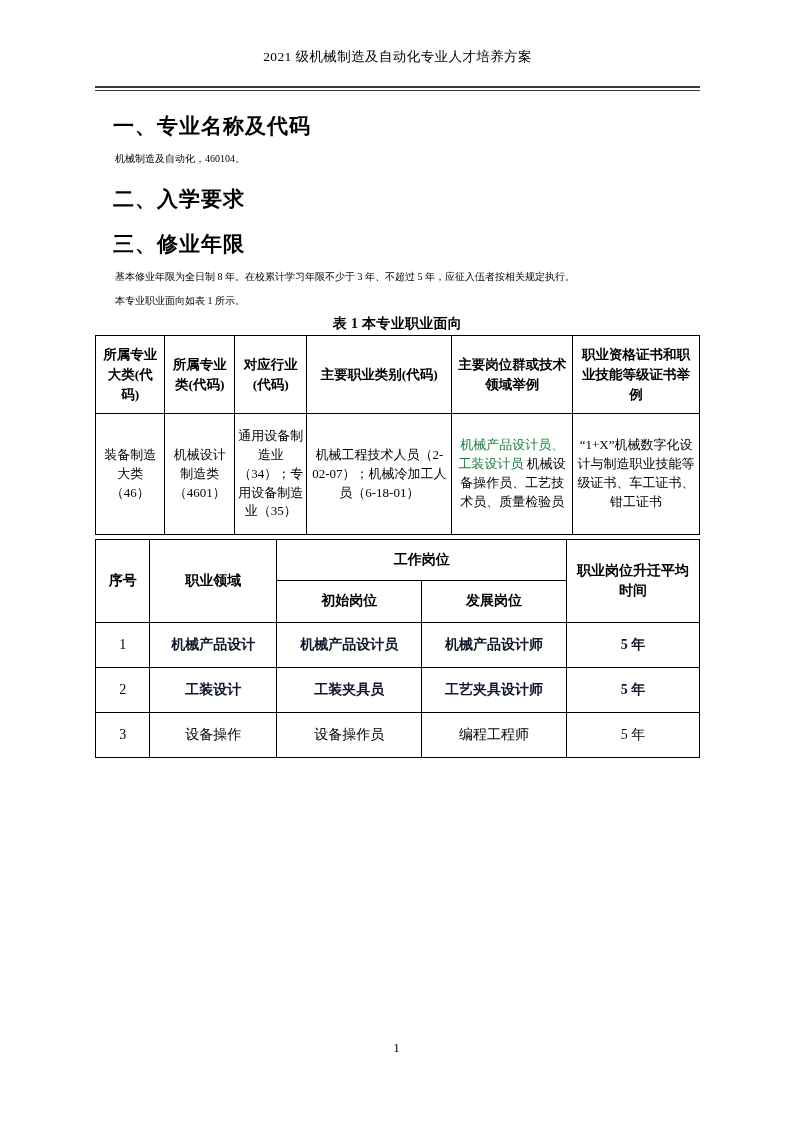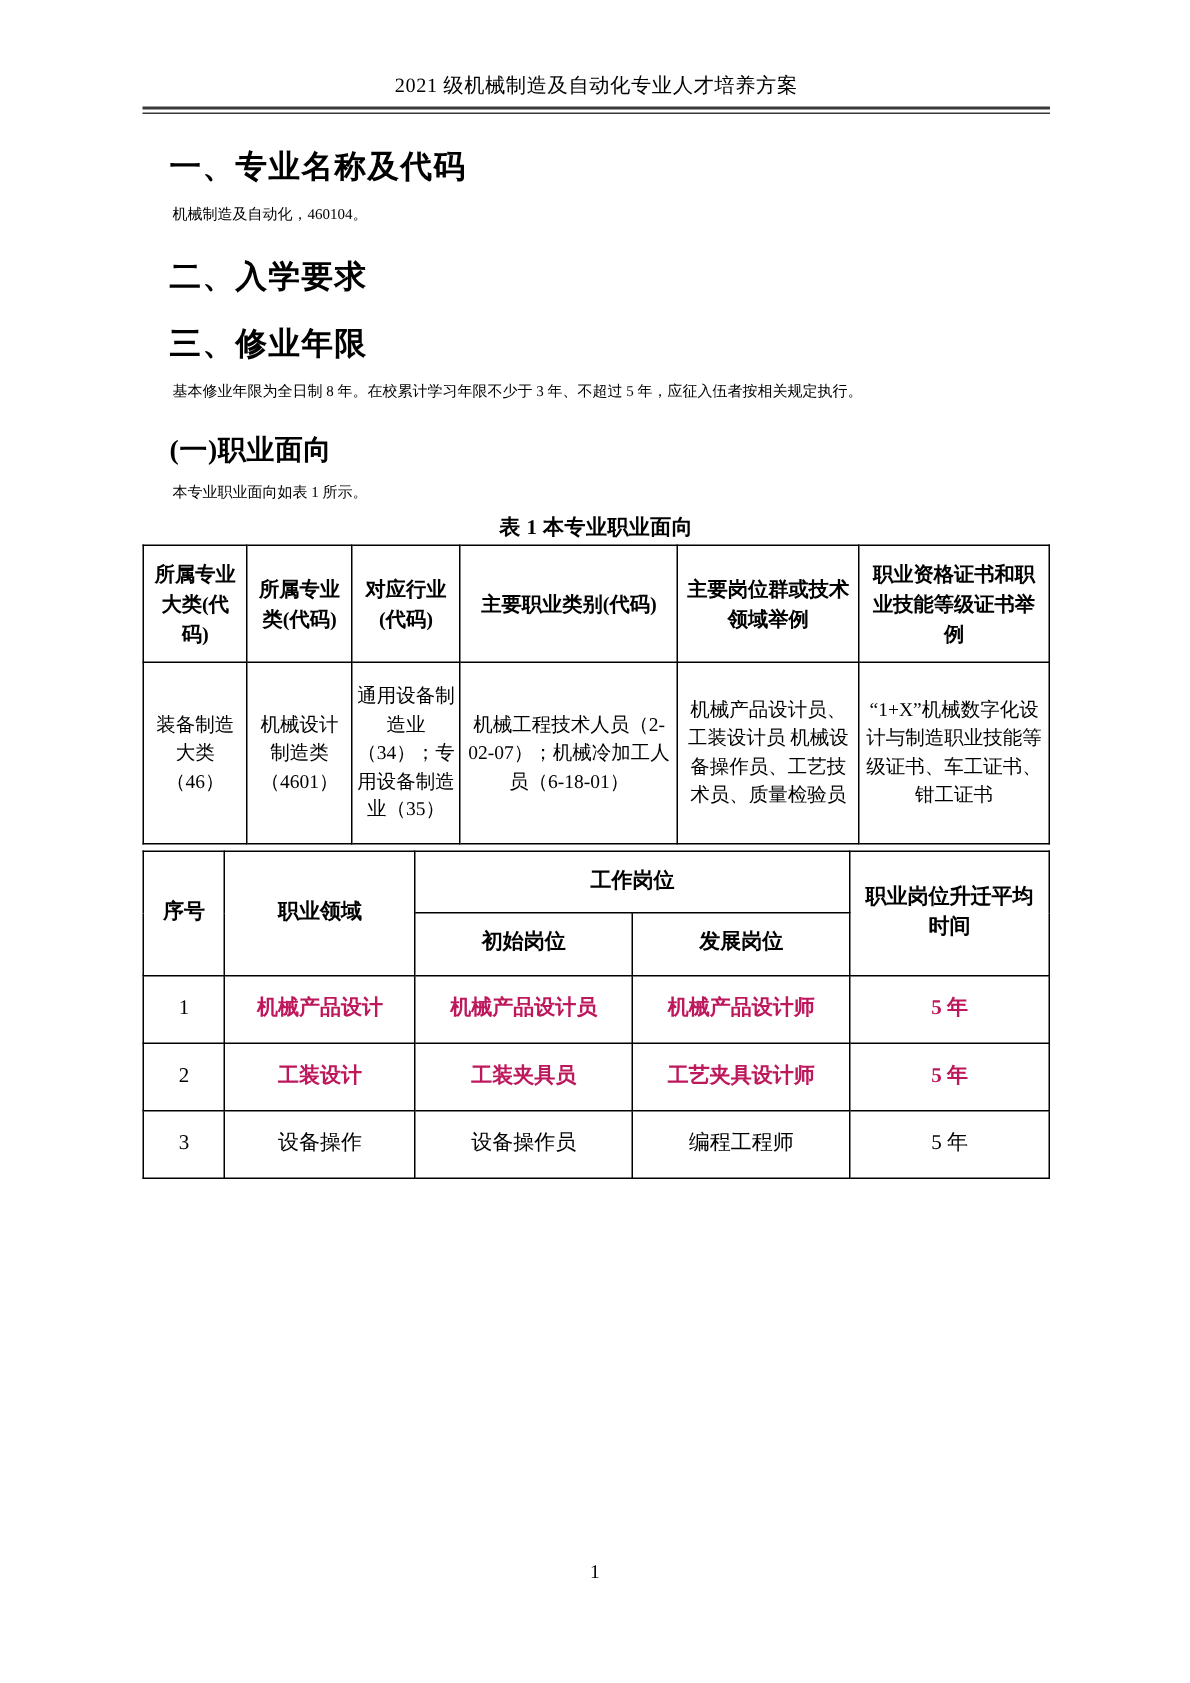--- a/index.html
+++ b/index.html
@@ -27,21 +27,21 @@
     position: absolute;
     left: 95px;
     top: 48px;
     width: 605px;
   }
   
   .header {
     text-align: center;
     font-size: 13.5px;
     letter-spacing: 0.4px;
-    padding-bottom: 4px;
+    padding-bottom: 19px;
   }
   .header-rule {
     border-top: 2.2px solid #3a3a3a;
     border-bottom: 1px solid #3a3a3a;
     height: 2px;
     margin-top: 1px;
     margin-bottom: 22px;
   }
   h1.sect {
     font-size: 21px;
@@ -86,24 +86,24 @@
   }
   table.t1 th {
     font-weight: bold;
     font-size: 13.5px;
     padding: 9px 4px;
   }
   table.t1 td {
     height: 110px;
   }
   .red {
-    color: #000000;
+    color: #15803d;
   }
   .redb {
-    color: #be185d;
+    color: #0f172a;
     font-weight: bold;
   }
   table.t2 th {
     font-weight: bold;
     font-size: 14px;
     padding: 10px 4px;
   }
   table.t2 td {
     height: 34px;
     font-size: 14px;
@@ -129,21 +129,20 @@
 
     <h1 class="sect">一、专业名称及代码</h1>
     <p class="body">机械制造及自动化，460104。</p>
 
     <h1 class="sect">二、入学要求</h1>
 
     <h1 class="sect">三、修业年限</h1>
     <p class="body">基本修业年限为全日制 8 年。在校累计学习年限不少于 3 年、不超过 5 年，应征入伍者按相关规定执行。</p>
 
 
-    <h2 class="subsect">(一)职业面向</h2>
     <p class="body">本专业职业面向如表 1 所示。</p>
 
     <div class="tbl-caption">表 1 本专业职业面向</div>
     <div class="tbl-wrap">
       <table class="t1">
         <colgroup>
           <col style="width:11.5%">
           <col style="width:11.5%">
           <col style="width:12%">
           <col style="width:24%">

